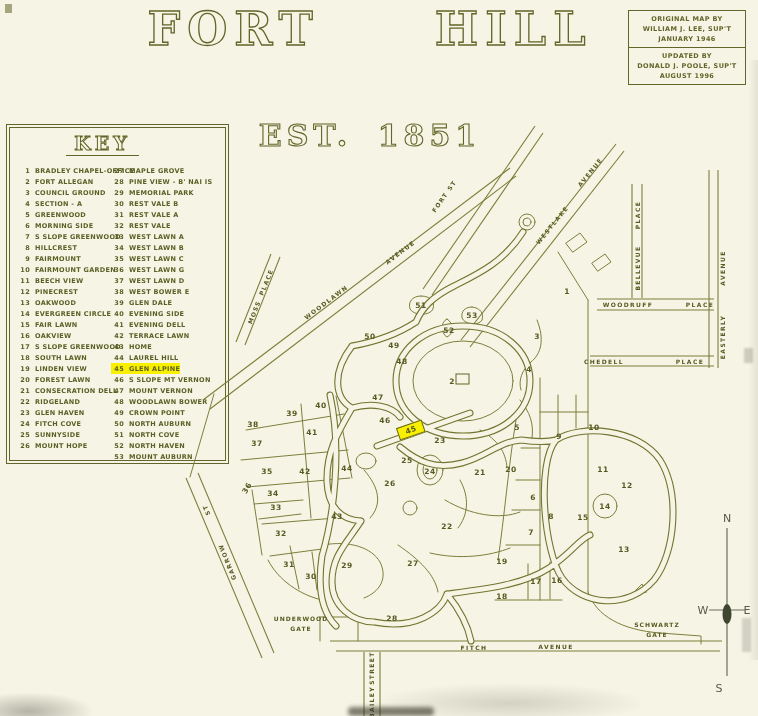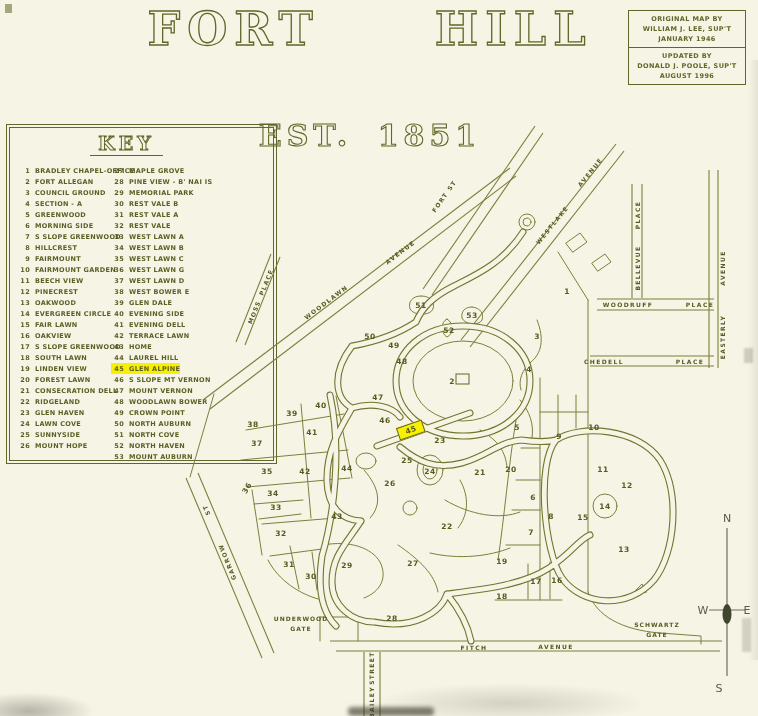--- a/index.html
+++ b/index.html
@@ -16,21 +16,21 @@
   .t2{top:52px;font-size:50px;letter-spacing:9px;}
   .t3{top:118px;font-size:30px;letter-spacing:5px;word-spacing:10px;-webkit-text-stroke-width:1.1px;}
   
   #prop{position:absolute;left:628px;top:10px;width:116px;border:1px solid var(--ink);
     font-size:6.5px;letter-spacing:.4px;text-align:center;line-height:1.55;font-weight:bold;}
   #prop .sect{padding:3px 1px;border-bottom:1px solid var(--ink);}
   #prop .sect:last-child{border-bottom:none;}
   #prop .u{text-decoration:underline;font-style:italic;}
   
   #key{position:absolute;left:6px;top:124px;width:221px;height:338px;
-    border:1.2px solid var(--ink);padding-left:48px;}
+    border:1.2px solid var(--ink);}
   #key::before{content:"";position:absolute;inset:2px;border:1px solid var(--ink);pointer-events:none;}
   #key-title{position:absolute;left:0;right:30px;top:7px;text-align:center;}
   #key-title span{display:inline-block;font-size:19px;letter-spacing:4px;
     border-bottom:1.5px solid var(--ink);padding:0 8px 1px;-webkit-text-stroke-width:1px;}
   .kcol{position:absolute;top:40px;}
   #kc1{left:10px;} #kc2{left:104px;}
   .krow{display:flex;height:11px;align-items:center;width:max-content;
     font-size:6.5px;letter-spacing:.3px;color:#5a6026;font-weight:bold;}
   .kn{width:13px;text-align:right;margin-right:5px;flex:none;}
   .kl{white-space:nowrap;}
@@ -169,21 +169,21 @@
         <div class="krow">
           <span class="kn">22</span>
           <span class="kl">RIDGELAND</span>
         </div>
         <div class="krow">
           <span class="kn">23</span>
           <span class="kl">GLEN HAVEN</span>
         </div>
         <div class="krow">
           <span class="kn">24</span>
-          <span class="kl">LAWN COVE</span>
+          <span class="kl">FITCH COVE</span>
         </div>
         <div class="krow">
           <span class="kn">25</span>
           <span class="kl">SUNNYSIDE</span>
         </div>
         <div class="krow">
           <span class="kn">26</span>
           <span class="kl">MOUNT HOPE</span>
         </div>
       </div>

